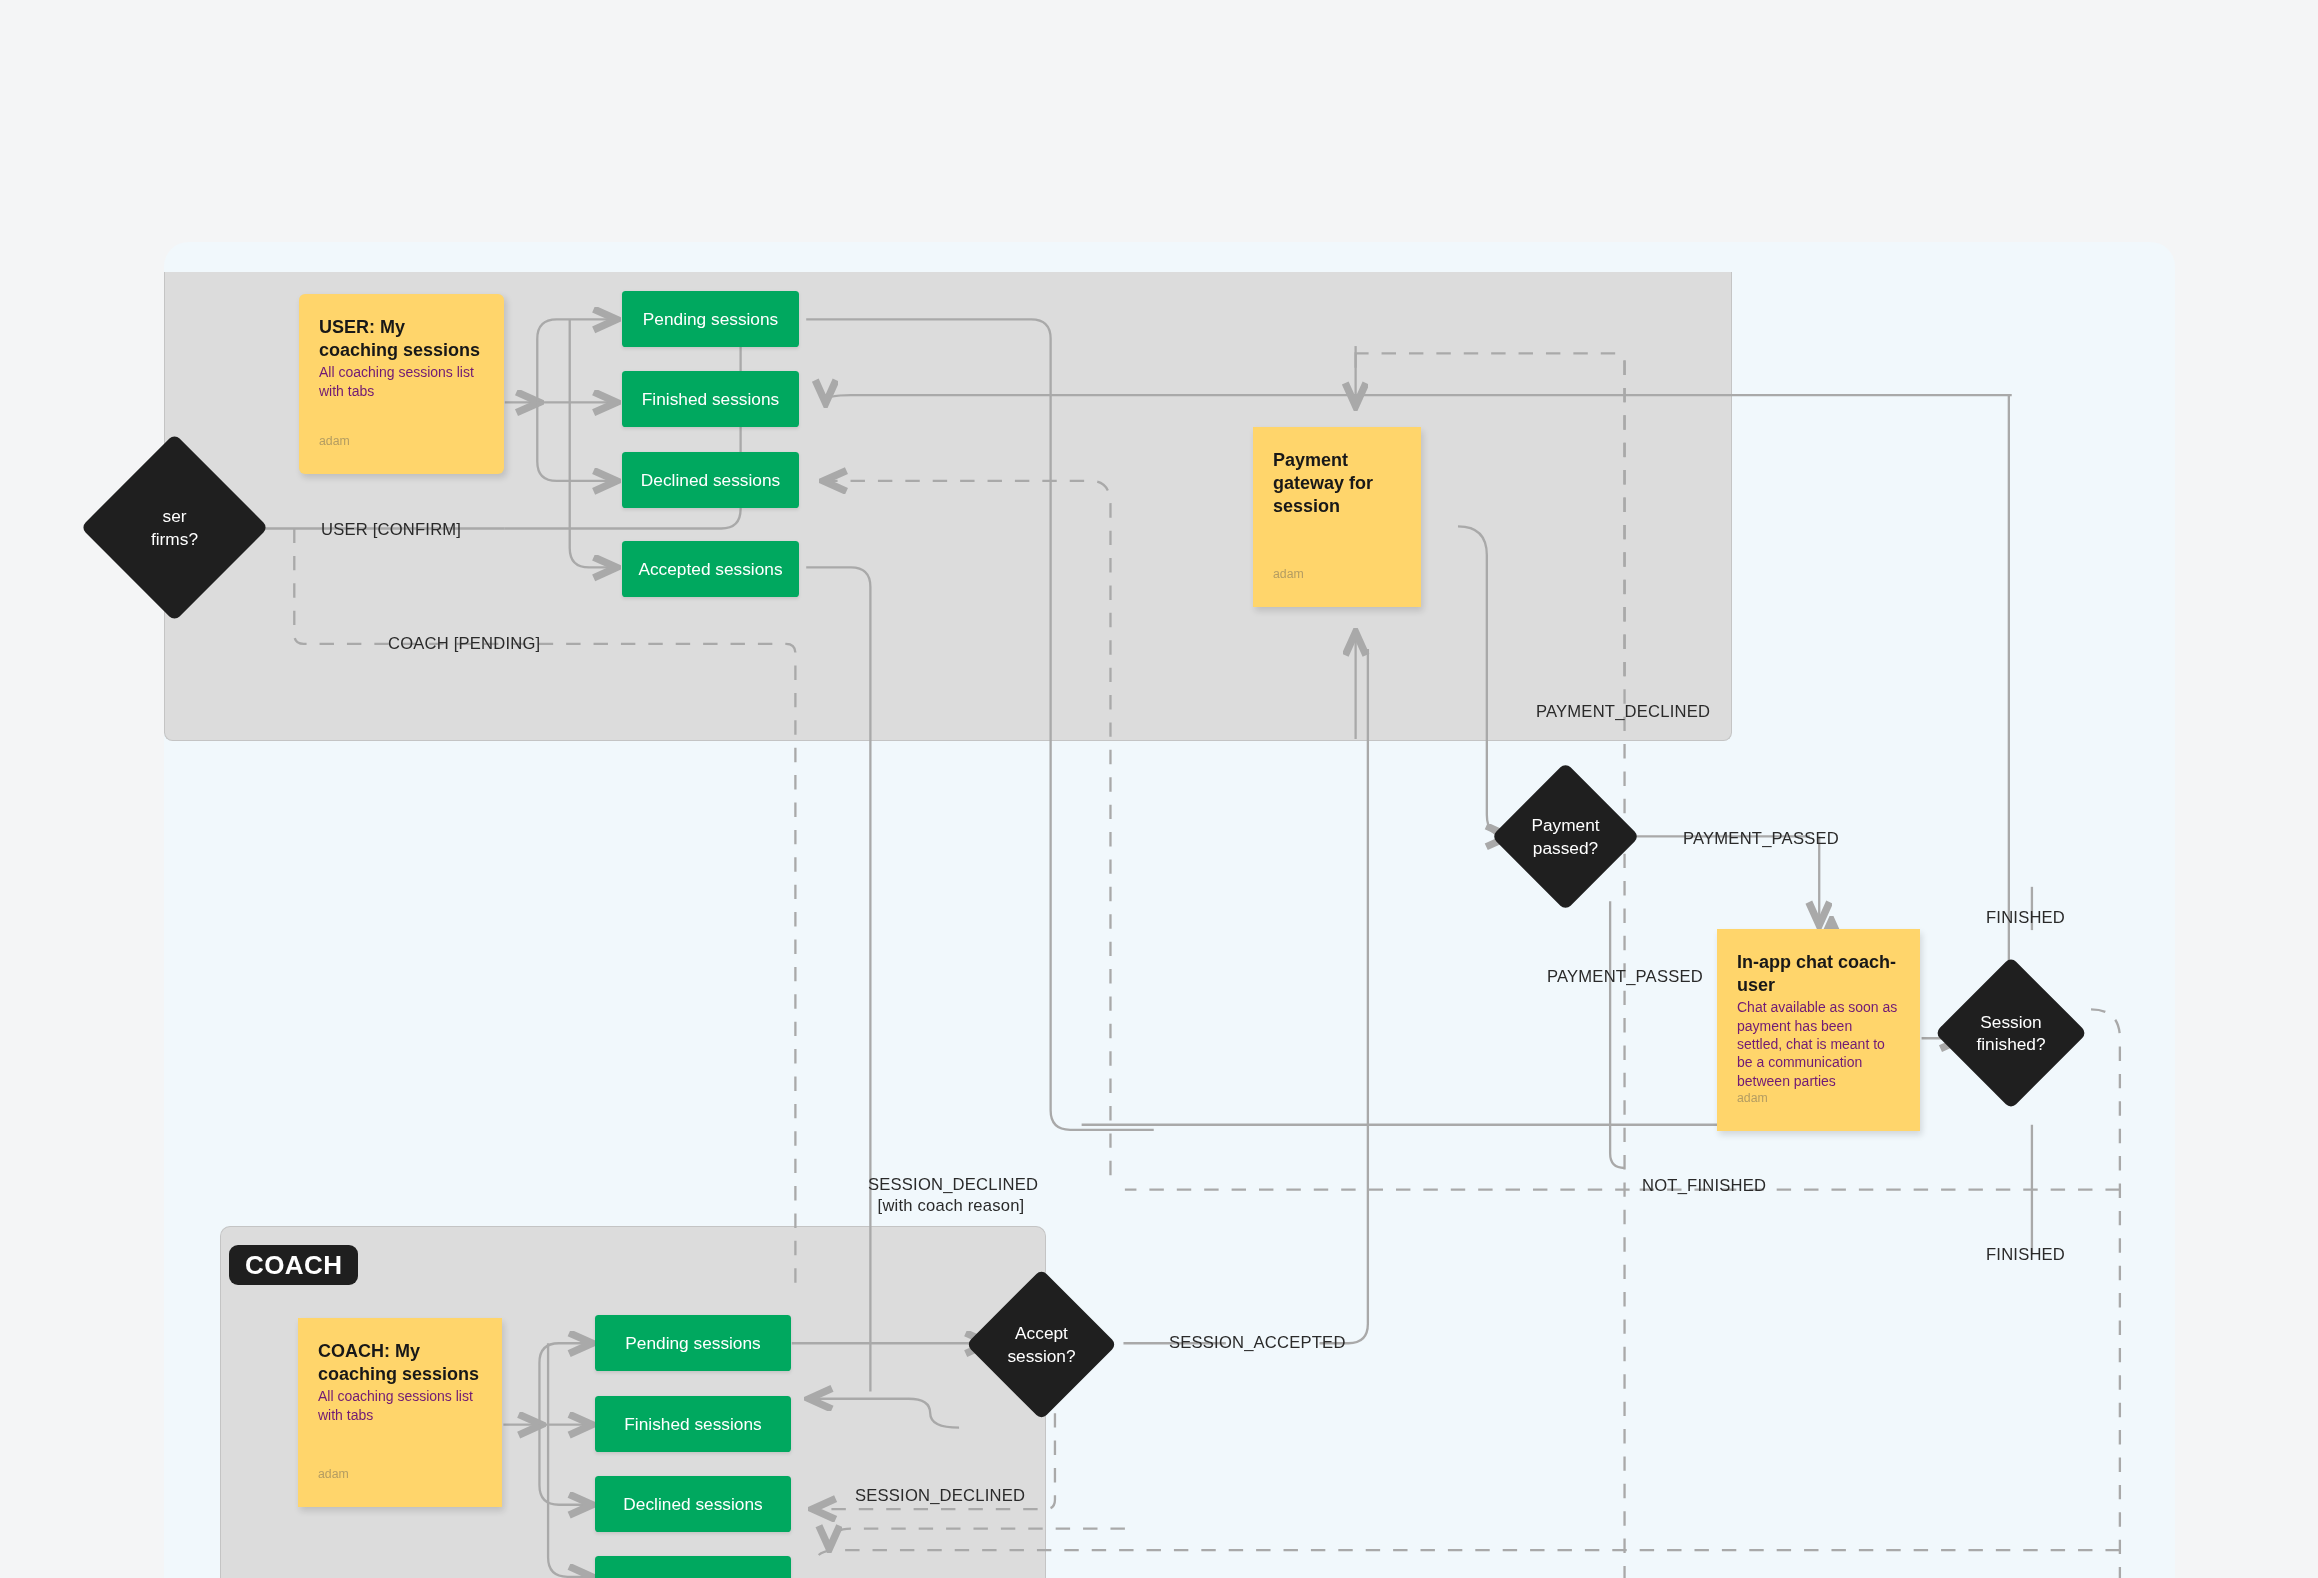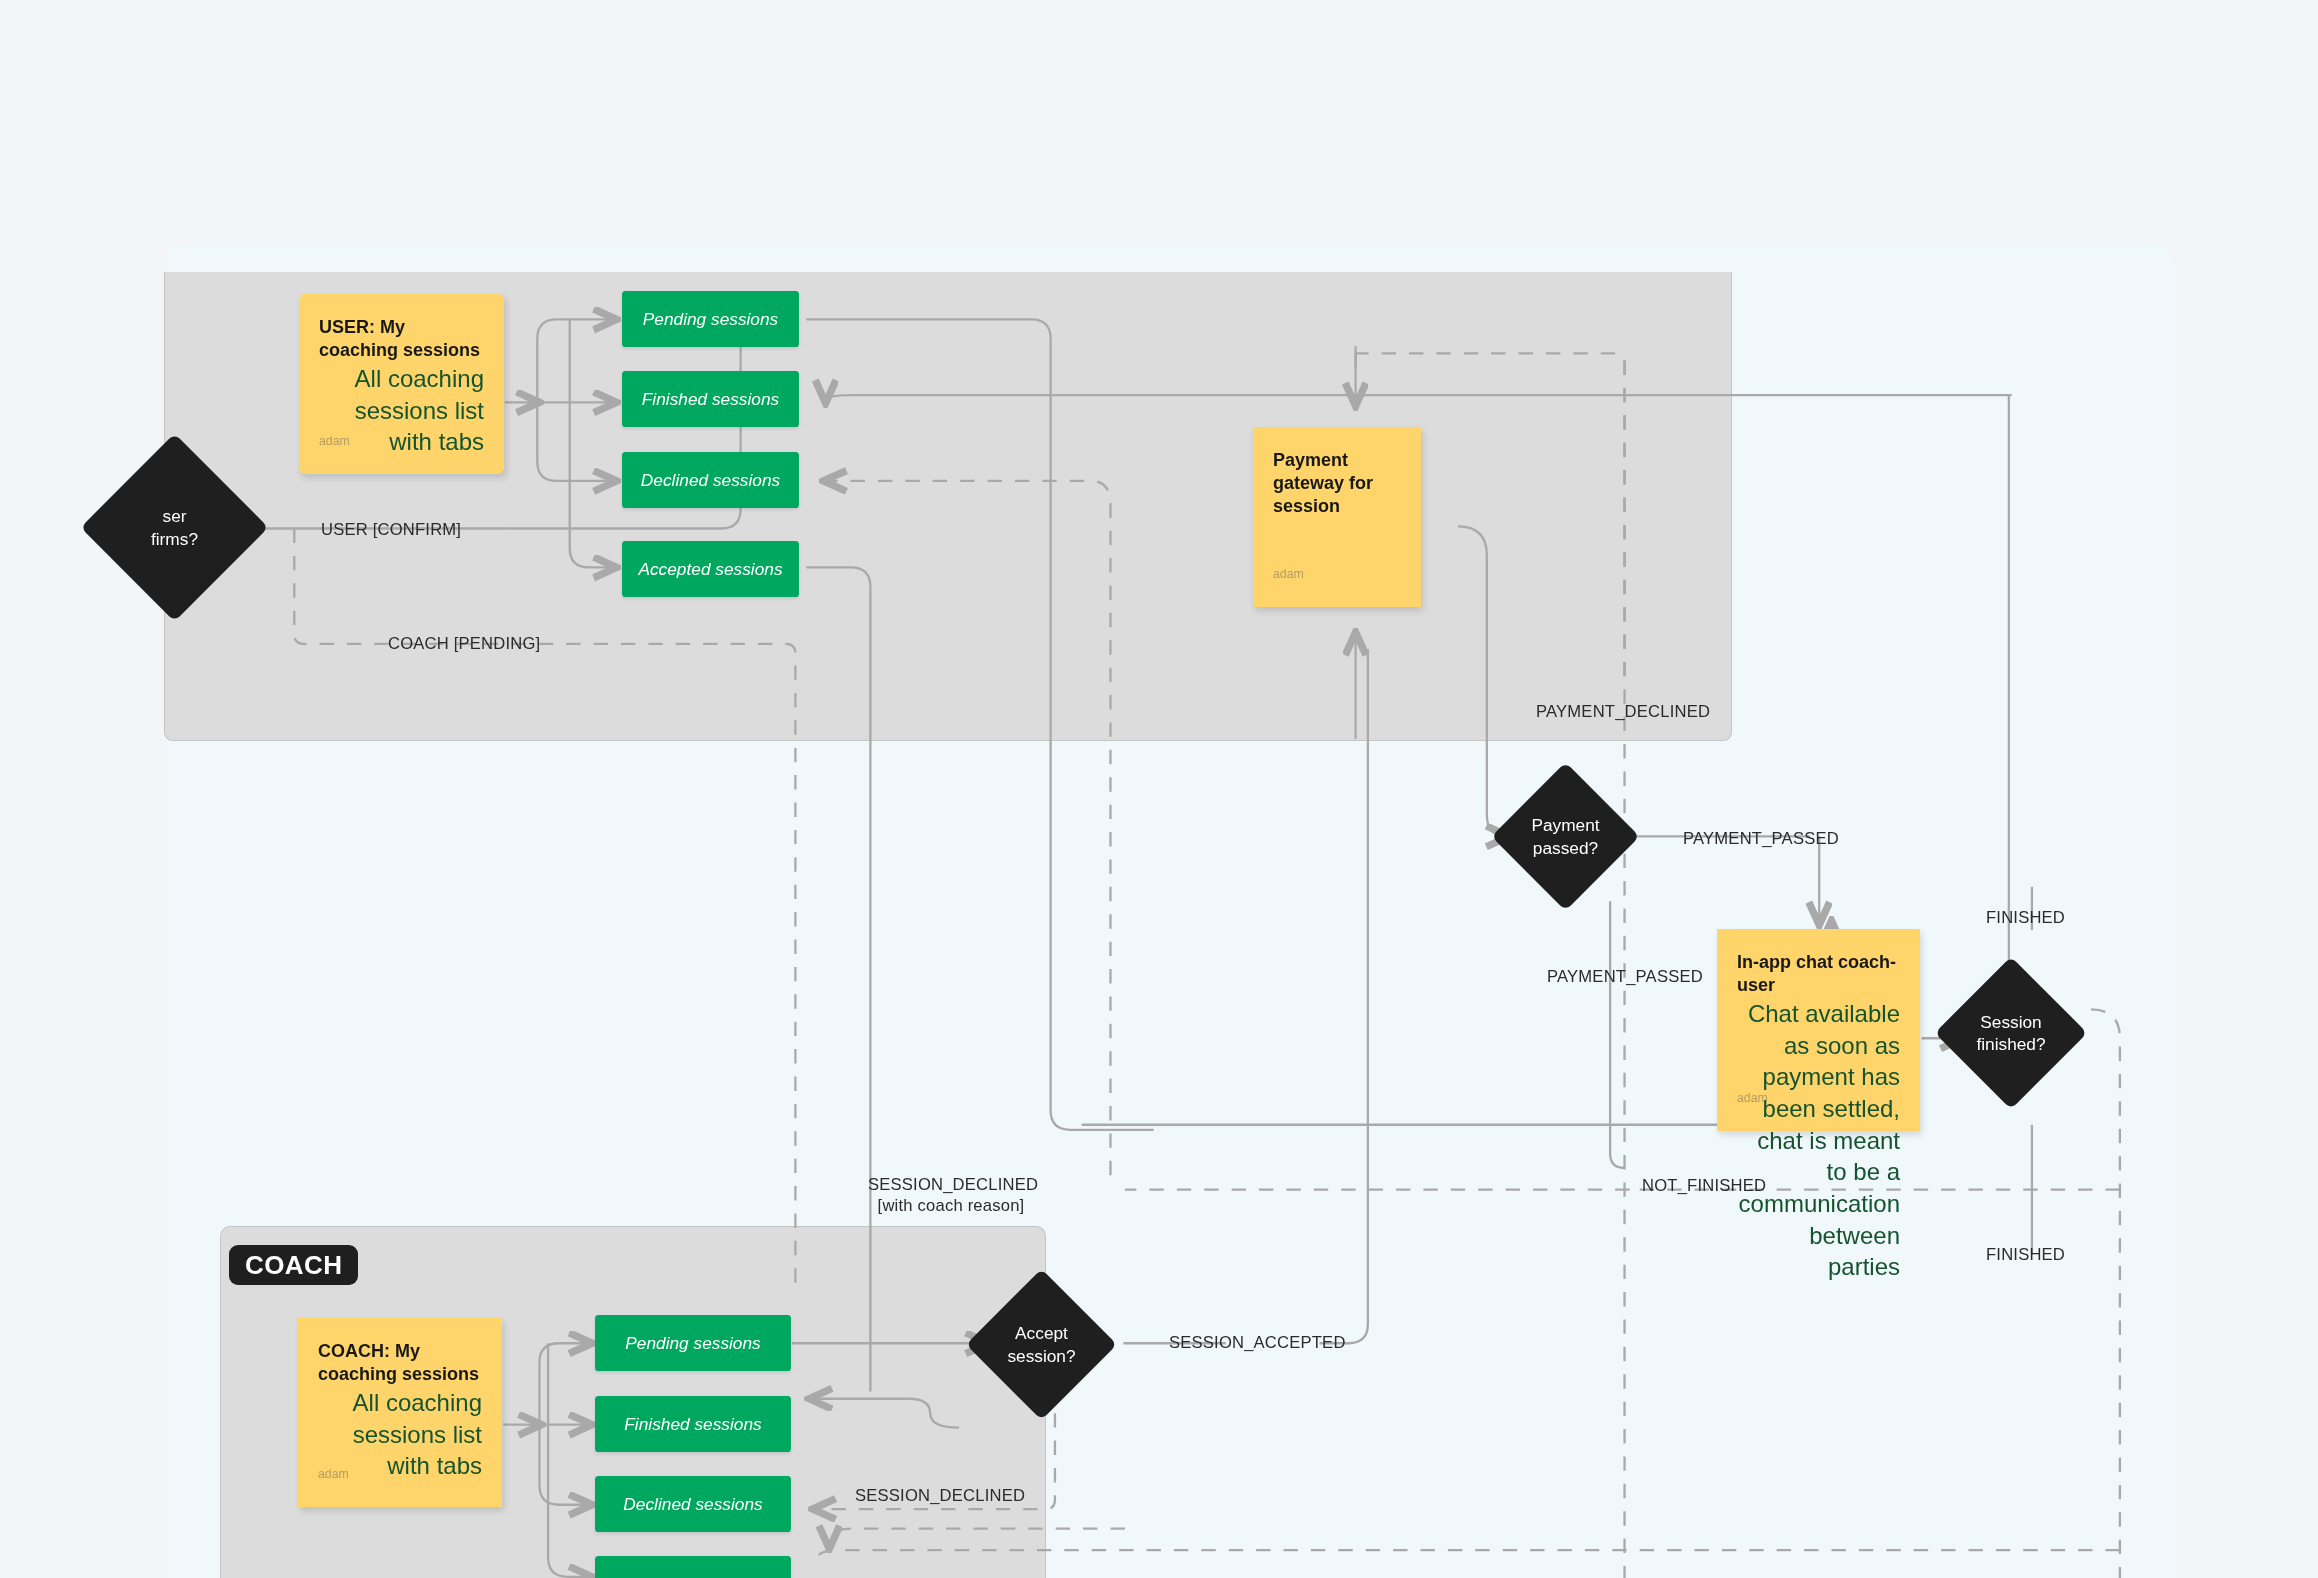--- a/index.html
+++ b/index.html
@@ -33,33 +33,33 @@
     font-size:26px;font-weight:700;letter-spacing:0.4px;line-height:1;
   }
 
   
   .sticky{
     position:absolute;background:#ffd56b;
     box-shadow:2.2px 3.6px 6.5px rgba(0,0,0,.13);
     box-sizing:border-box;padding:21.6px 20px 0 20px;
   }
   .sticky .st-title{font-size:18px;font-weight:700;color:#181818;line-height:1.28;margin:0 0 1.4px;}
-  .sticky .st-body{font-size:24px;font-weight:400;color:#14532d;line-height:1.32;margin:0;text-align:right;}
+  .sticky .st-body{font-size:14px;font-weight:400;color:#701a75;line-height:1.32;margin:0;}
   .sticky .st-author{
     position:absolute;left:20px;bottom:26px;
     font-size:12.3px;color:#9a8games;color:#9b8a5f;opacity:.75;
   }
 
   
   .gbox{
     position:absolute;background:#00a85f;border-radius:3.6px;
     color:#ffffff;font-size:17.3px;
     display:flex;align-items:center;justify-content:center;
     box-shadow:0 1.4px 3.6px rgba(0,0,0,.10);
-    box-sizing:border-box;text-align:right;font-style:italic;
+    box-sizing:border-box;text-align:right;
   }
 
   
   .diamond{
     position:absolute;background:#1f1f1f;
     transform:rotate(45deg);border-radius:7.2px;
   }
   .diamond .dlabel{
     transform:rotate(-45deg);
     width:100%;height:100%;

